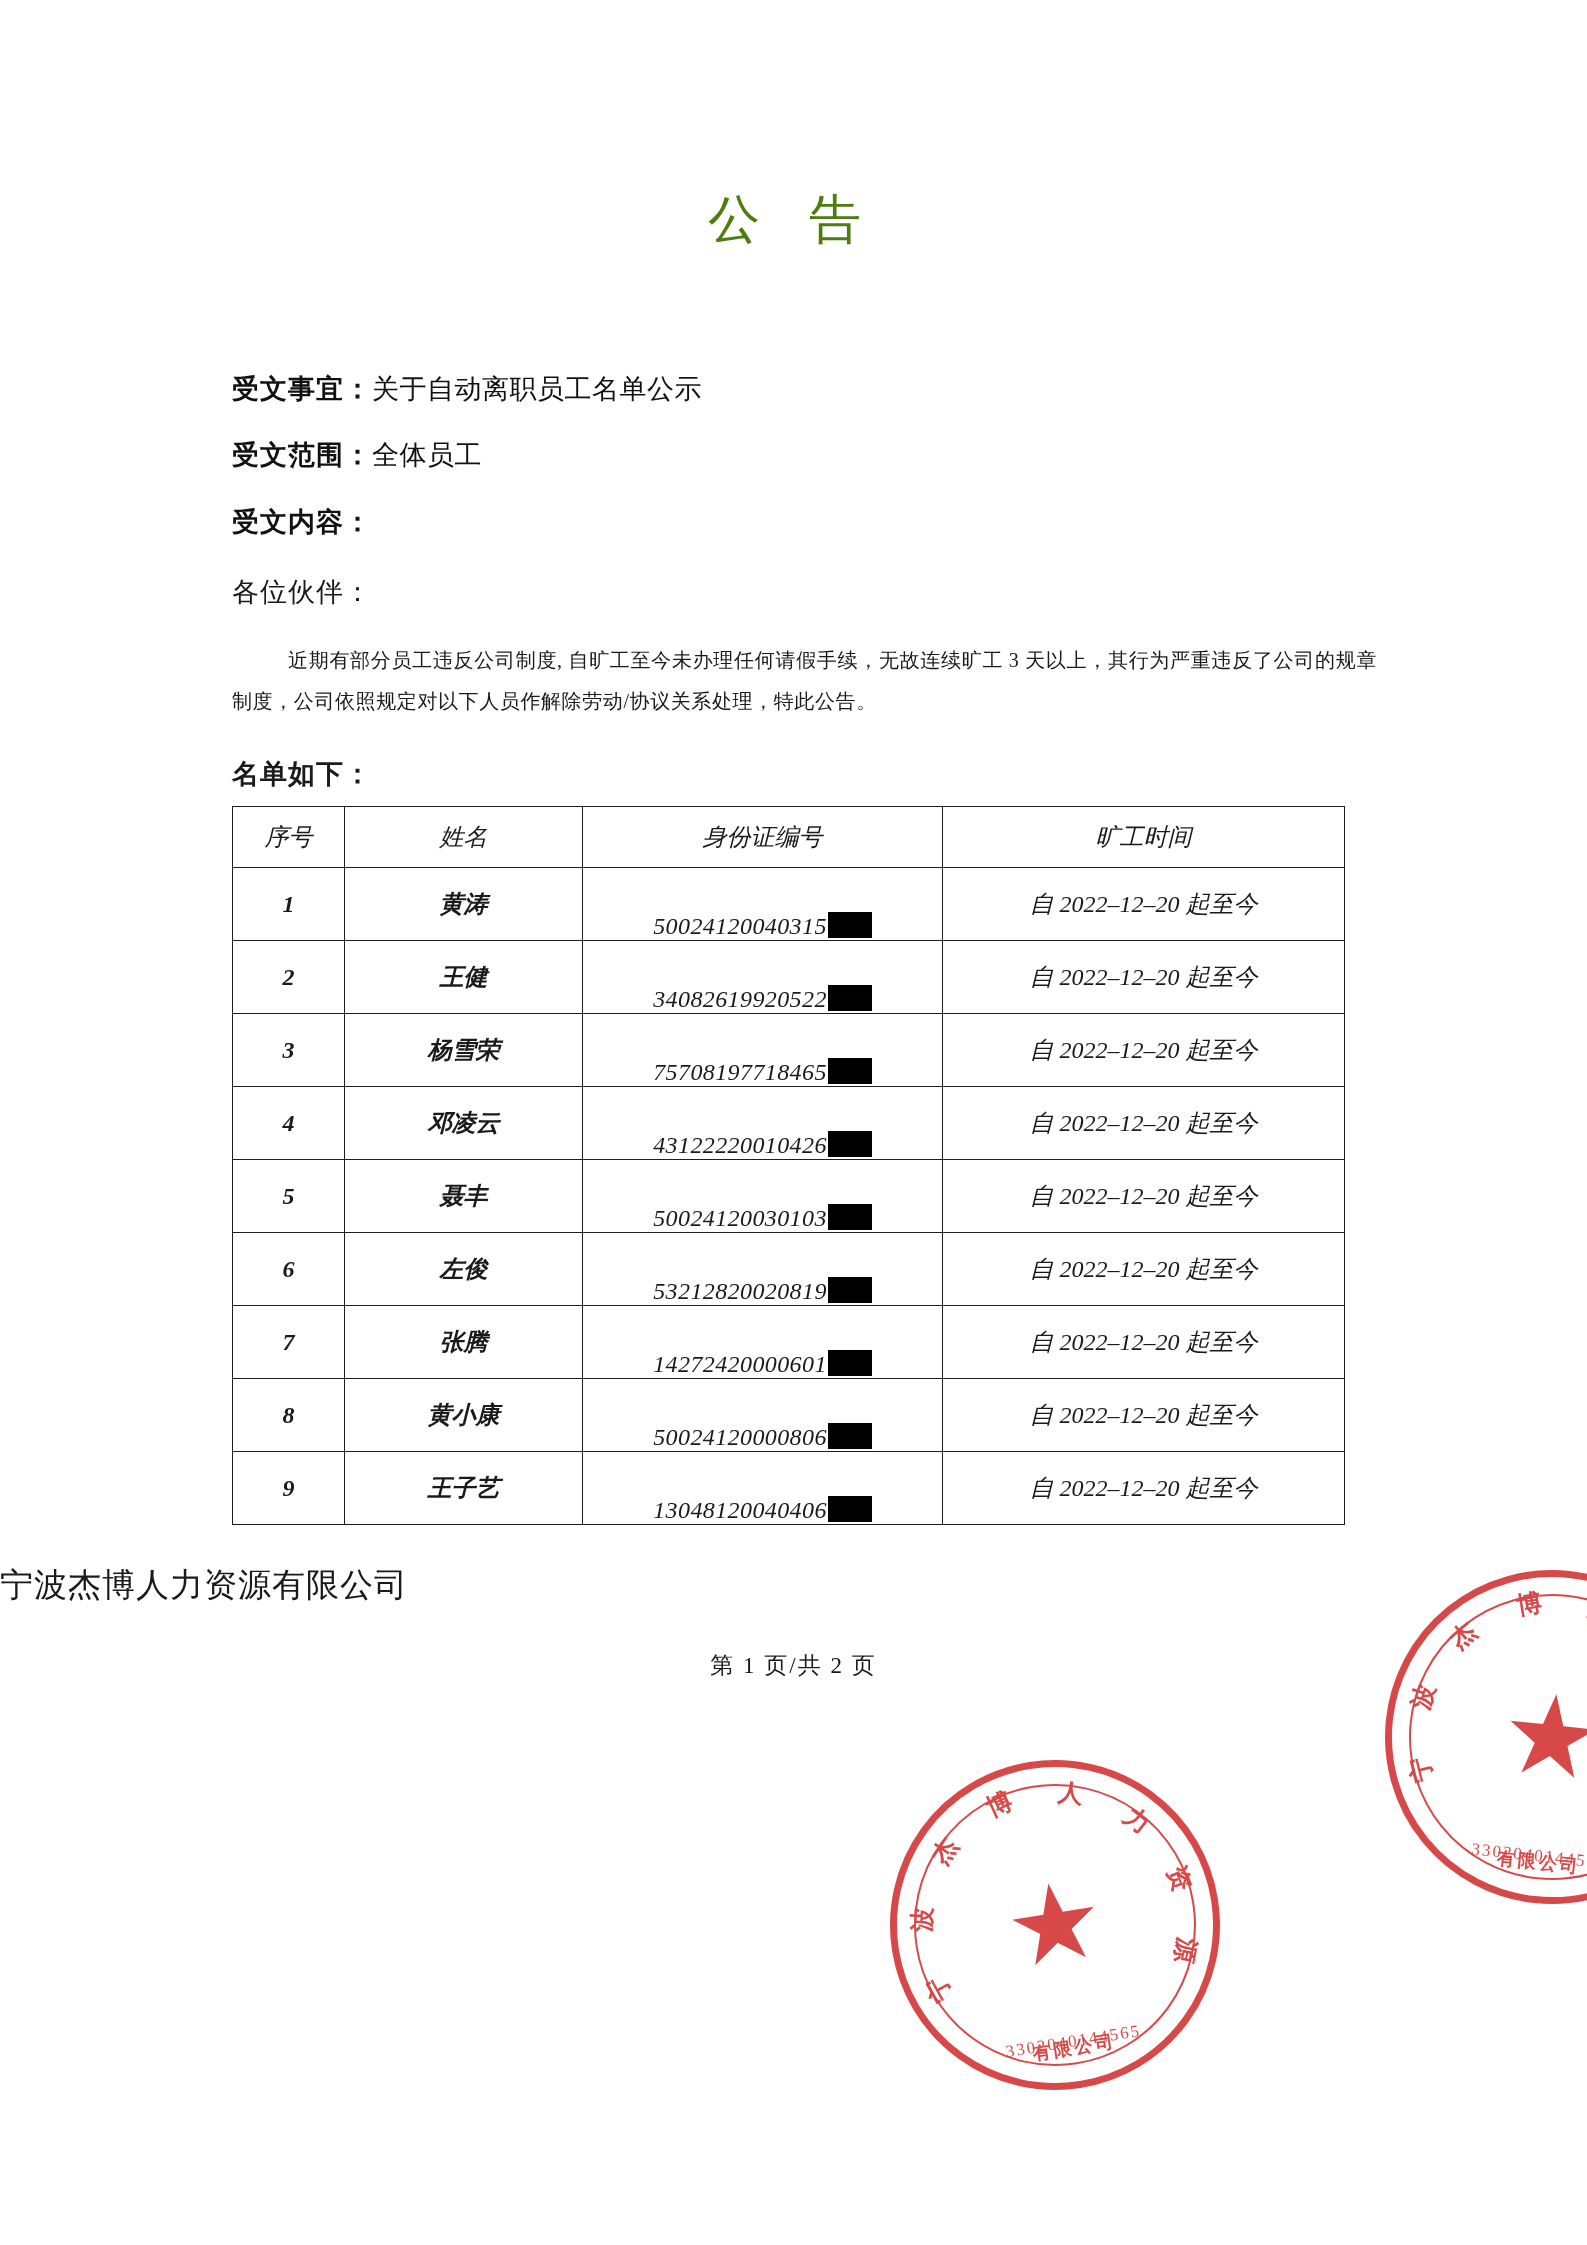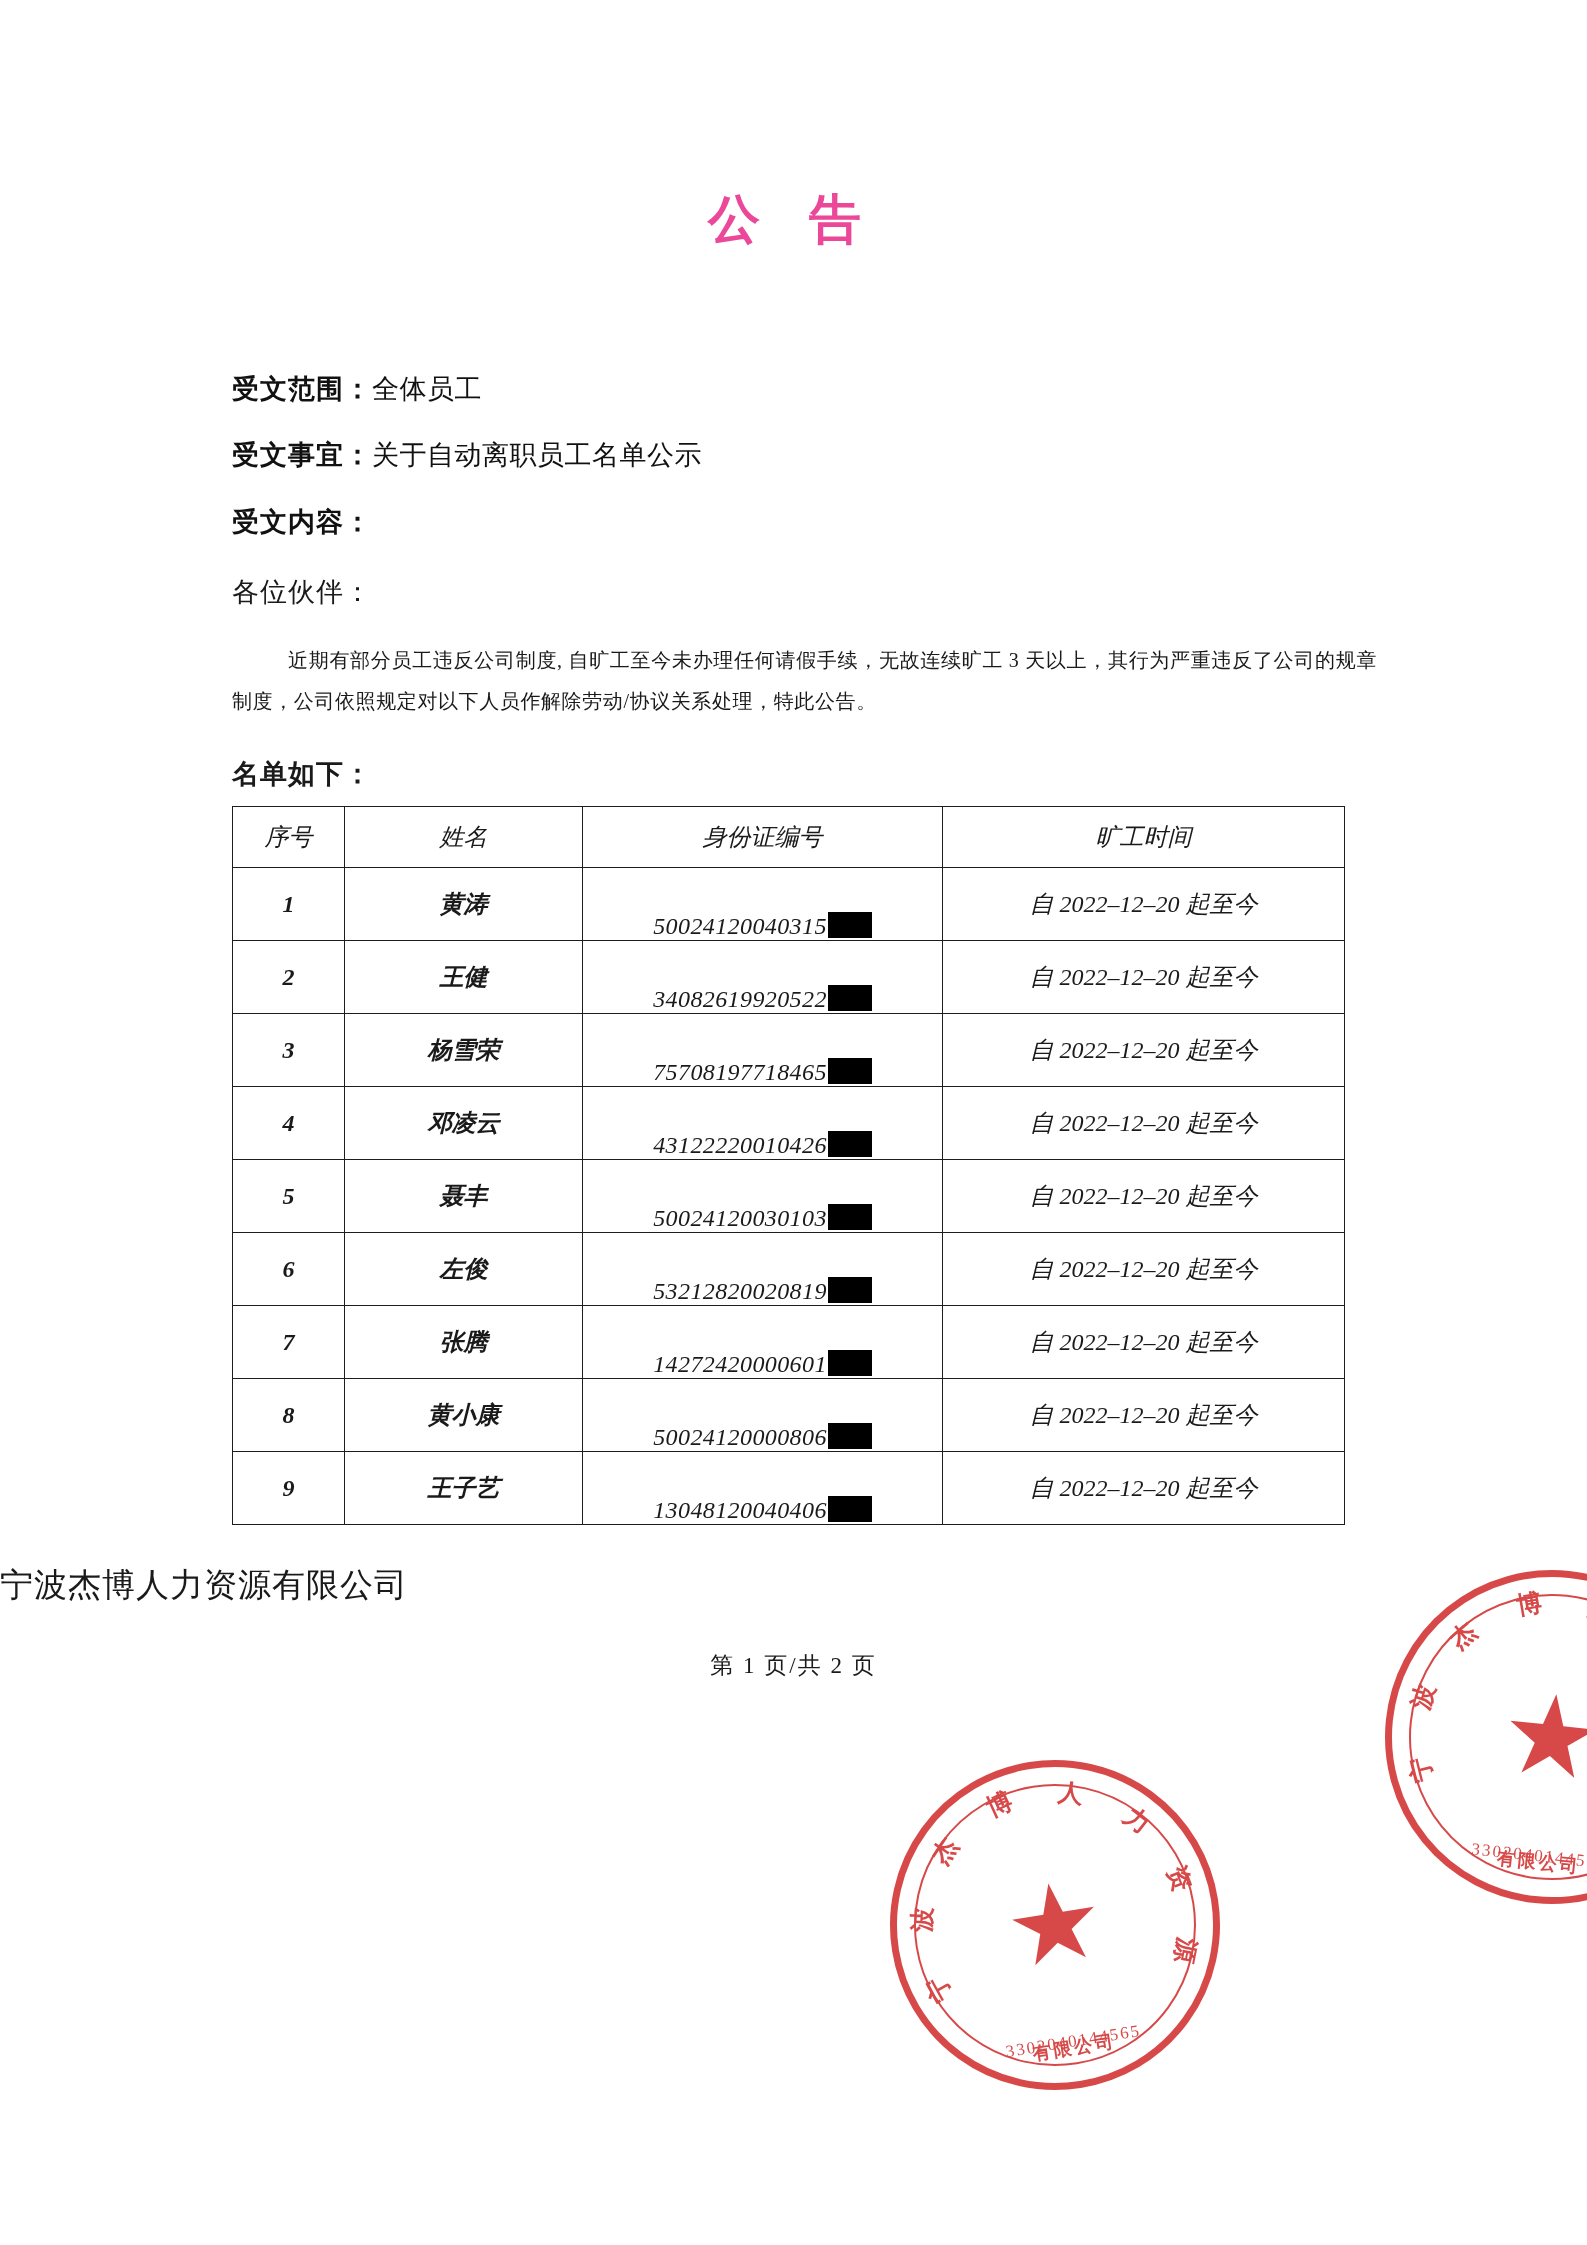--- a/index.html
+++ b/index.html
@@ -18,25 +18,25 @@
   .page {
     position: absolute;
     left: 0; top: 0;
     width: 1587px;
     height: 2245px;
     background: #fff;
   }
   .doc-title {
     text-align: center;
     font-family: "Liberation Serif", serif;
-    font-weight: bold;
+    font-weight: normal;
     font-size: 52px;
     letter-spacing: 18px;
     margin-top: 185px;
-    color: #ec4899;
+    color: #4d7c0f;
   }
   .meta-block {
     margin: 0;
     padding: 0 215px 0 232px;
   }
   .meta-row {
     font-size: 27px;
     line-height: 1.05;
     margin-bottom: 38px;
     white-space: nowrap;
@@ -211,24 +211,24 @@
 </style>
 </head>
 <body>
 
 <div class="page">
 
   <div class="doc-title">公  告</div>
 
   <div class="meta-block">
     <div class="meta-row">
-      <span class="meta-label">受文范围：</span><span class="meta-value">全体员工</span>
+      <span class="meta-label">受文事宜：</span><span class="meta-value">关于自动离职员工名单公示</span>
     </div>
     <div class="meta-row">
-      <span class="meta-label">受文事宜：</span><span class="meta-value">关于自动离职员工名单公示</span>
+      <span class="meta-label">受文范围：</span><span class="meta-value">全体员工</span>
     </div>
     <div class="meta-row">
       <span class="meta-label">受文内容：</span><span class="meta-value"></span>
     </div>
   </div>
 
   <div class="greeting">各位伙伴：</div>
 
   <div class="body-para">近期有部分员工违反公司制度, 自旷工至今未办理任何请假手续，无故连续旷工 3 天以上，其行为严重违反了公司的规章制度，公司依照规定对以下人员作解除劳动/协议关系处理，特此公告。</div>
 

